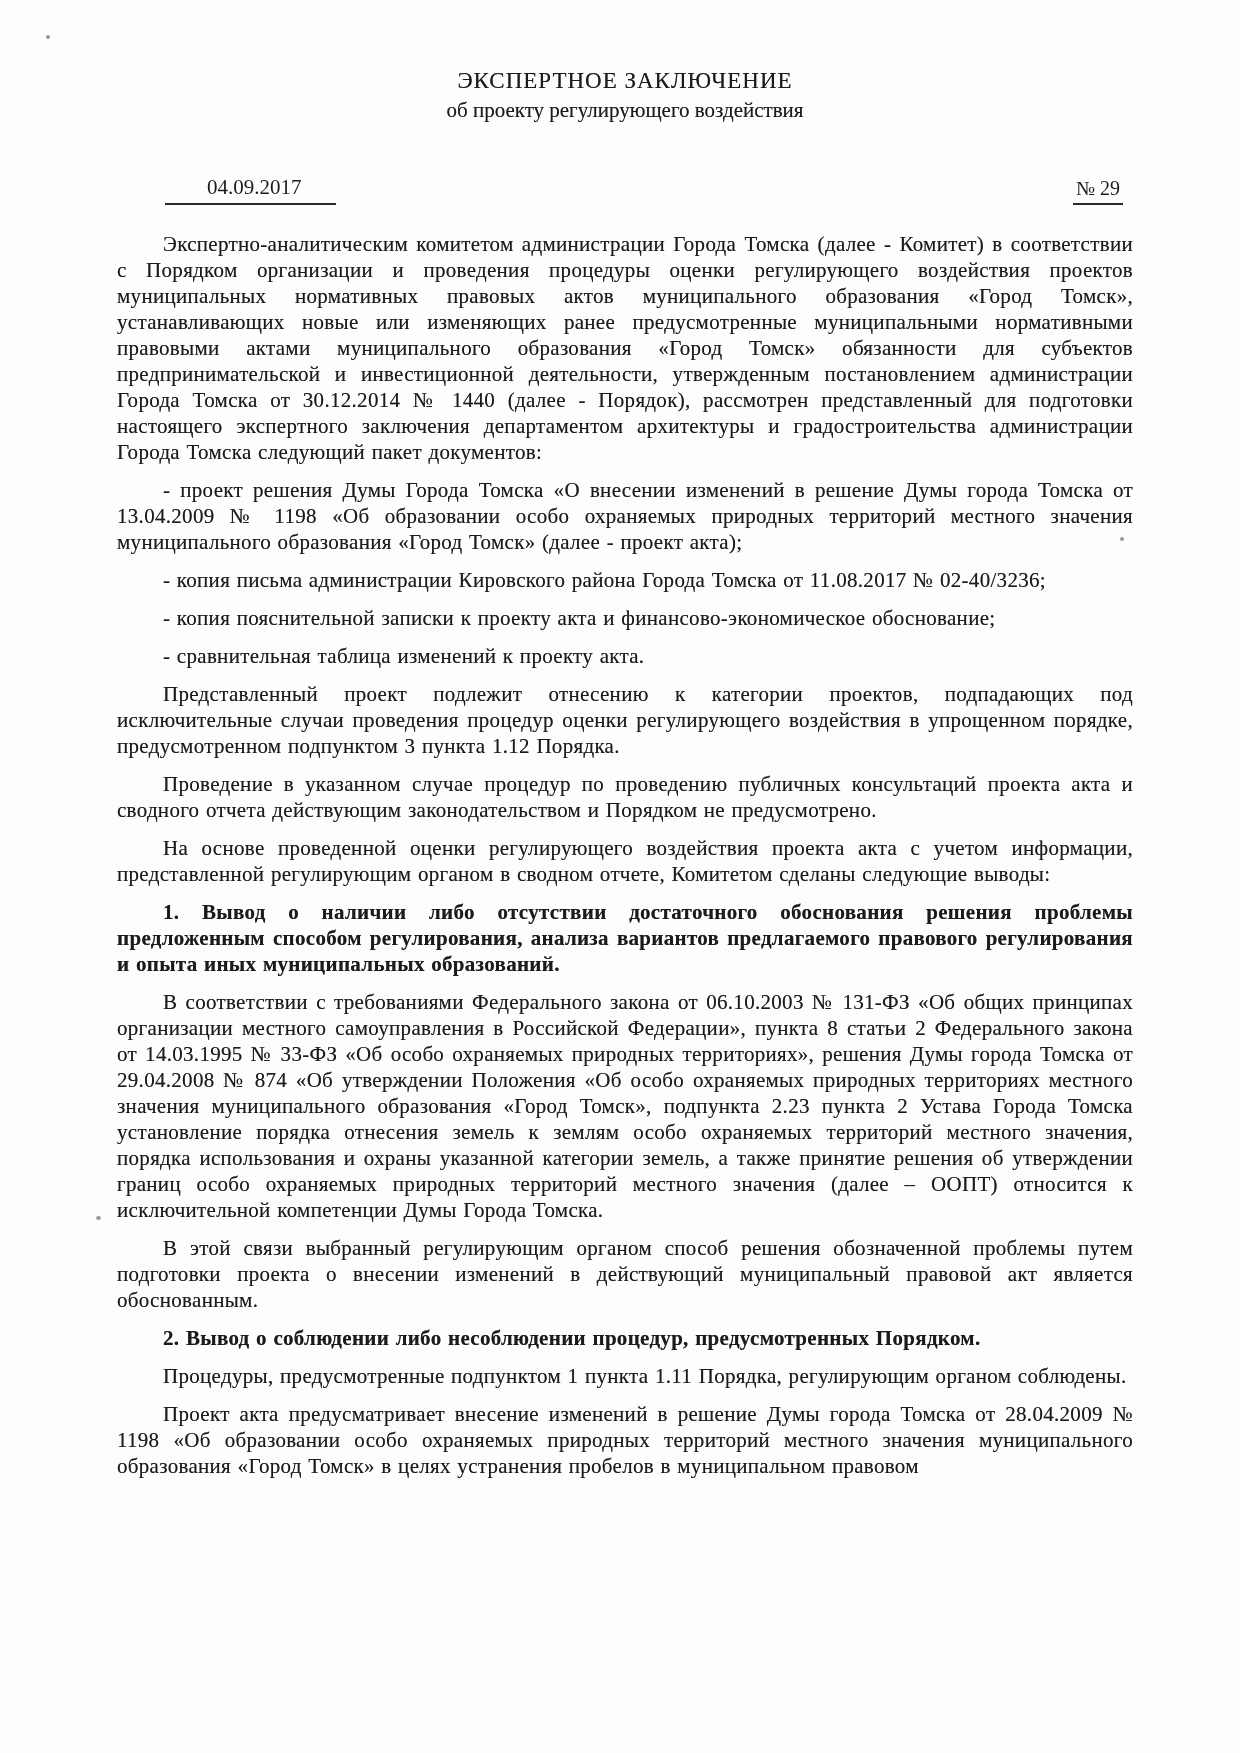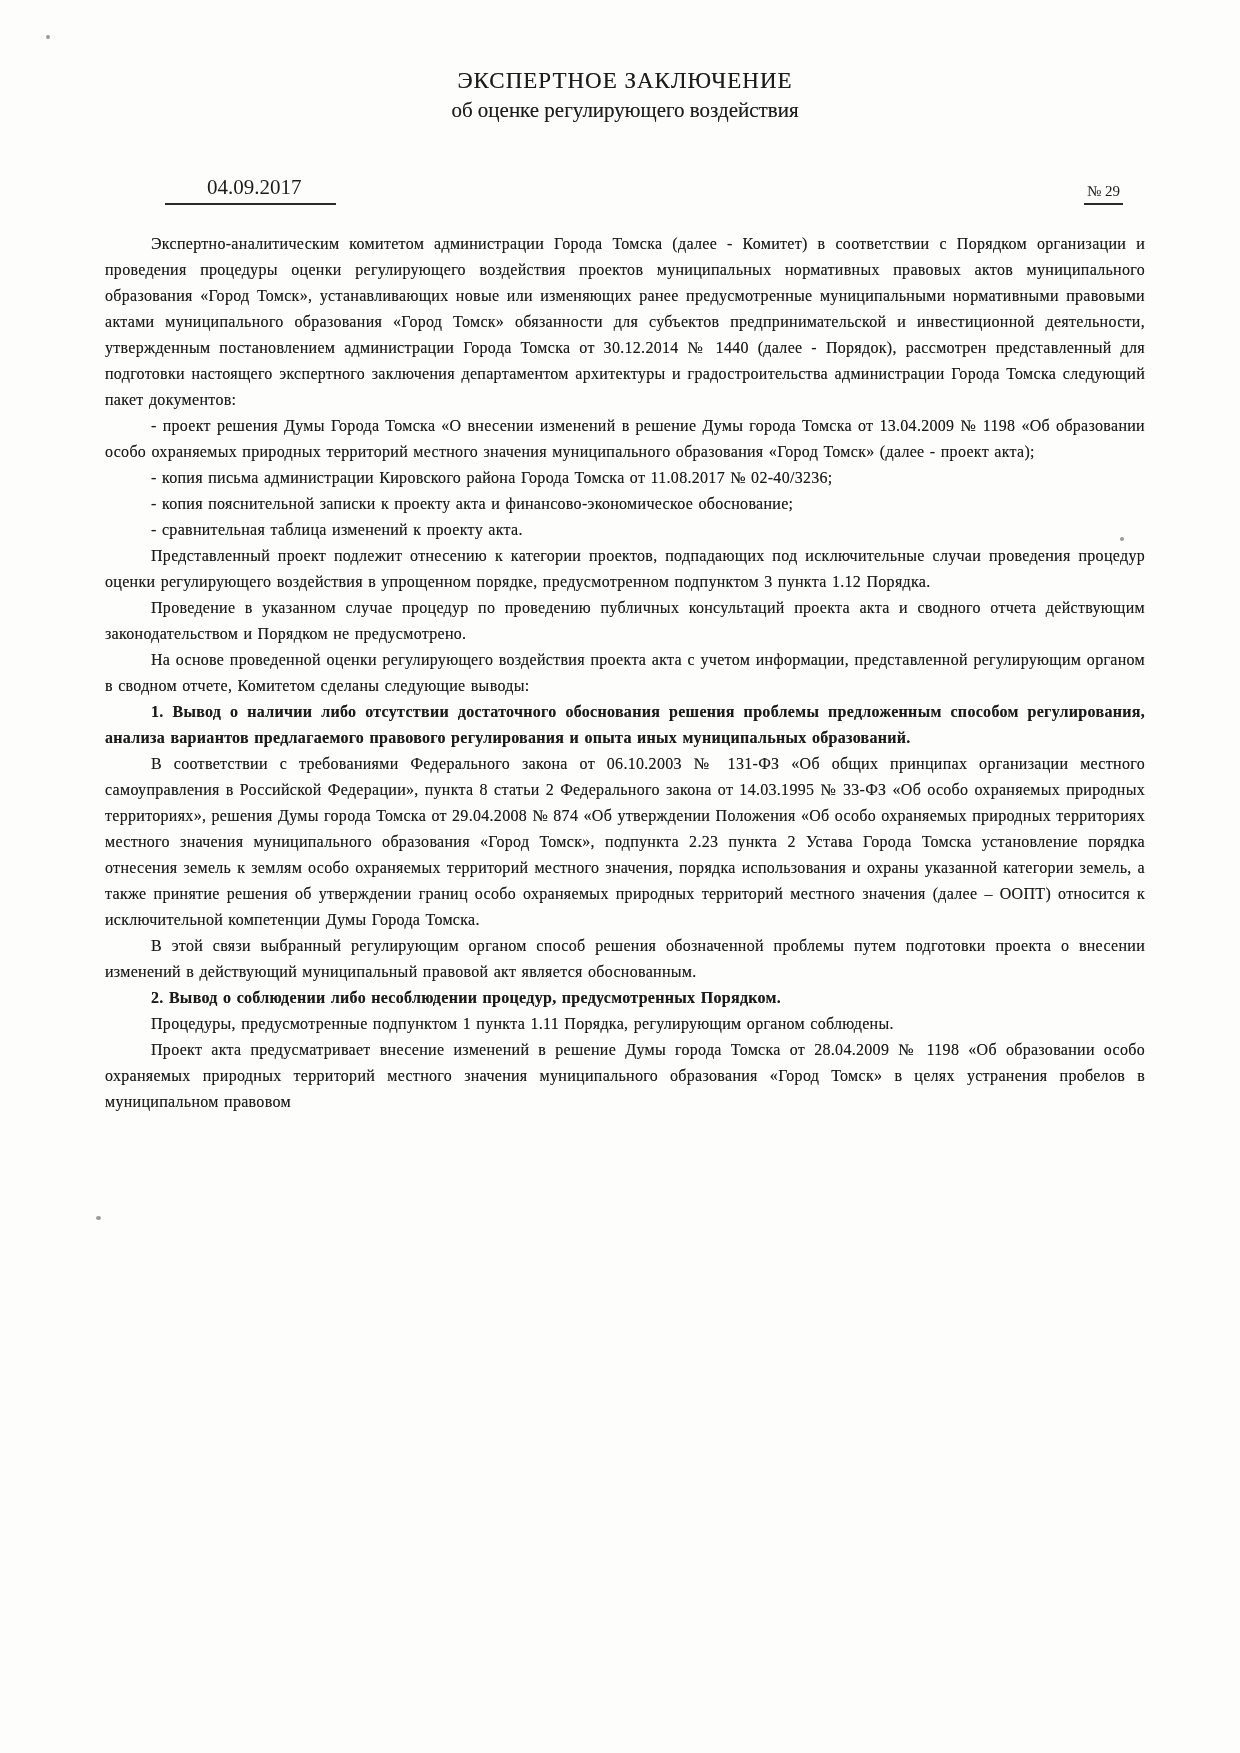--- a/index.html
+++ b/index.html
@@ -43,27 +43,27 @@
   .doc-date {
     margin-left: 60px;
     padding: 0 34px 3px 42px;
     border-bottom: 2px solid #2a2a2a;
     font-size: 21px;
   }
   .doc-number {
     margin-right: 22px;
     padding: 0 3px 3px 3px;
     border-bottom: 2px solid #2a2a2a;
-    font-size: 15px;
+    font-size: 20px;
   }
   .body-text p {
-    margin: 0;
+    margin: 12px;
     text-align: justify;
     text-indent: 46px;
-    font-size: 16px;
+    font-size: 21px;
     line-height: 26px;
     letter-spacing: 0.3px;
     word-spacing: 1px;
     text-shadow: 0 0 0.45px rgba(25,25,25,0.55);
   }
   .body-text p.bold-head {
     font-weight: bold;
   }
   .speck {
     position: absolute;
@@ -77,21 +77,21 @@
 </head>
 <body>
 
 <div class="page">
 
   <div class="speck speck-1"></div>
   <div class="speck speck-2"></div>
   <div class="speck speck-3"></div>
 
   <h1 class="doc-title">ЭКСПЕРТНОЕ ЗАКЛЮЧЕНИЕ</h1>
-  <div class="doc-subtitle">об оценке регулирующего воздействия</div>
+  <div class="doc-subtitle">об проекту регулирующего воздействия</div>
 
   <div class="meta-row">
     <span class="doc-date">04.09.2017</span>
     <span class="doc-number">№ 29</span>
   </div>
 
   <div class="body-text">
 
     <p>Экспертно-аналитическим комитетом администрации Города Томска (далее - Комитет) в соответствии с Порядком организации и проведения процедуры оценки регулирующего воздействия проектов муниципальных нормативных правовых актов муниципального образования «Город Томск», устанавливающих новые или изменяющих ранее предусмотренные муниципальными нормативными правовыми актами муниципального образования «Город Томск» обязанности для субъектов предпринимательской и инвестиционной деятельности, утвержденным постановлением администрации Города Томска от 30.12.2014 № 1440 (далее - Порядок), рассмотрен представленный для подготовки настоящего экспертного заключения департаментом архитектуры и градостроительства администрации Города Томска следующий пакет документов:</p>
 

